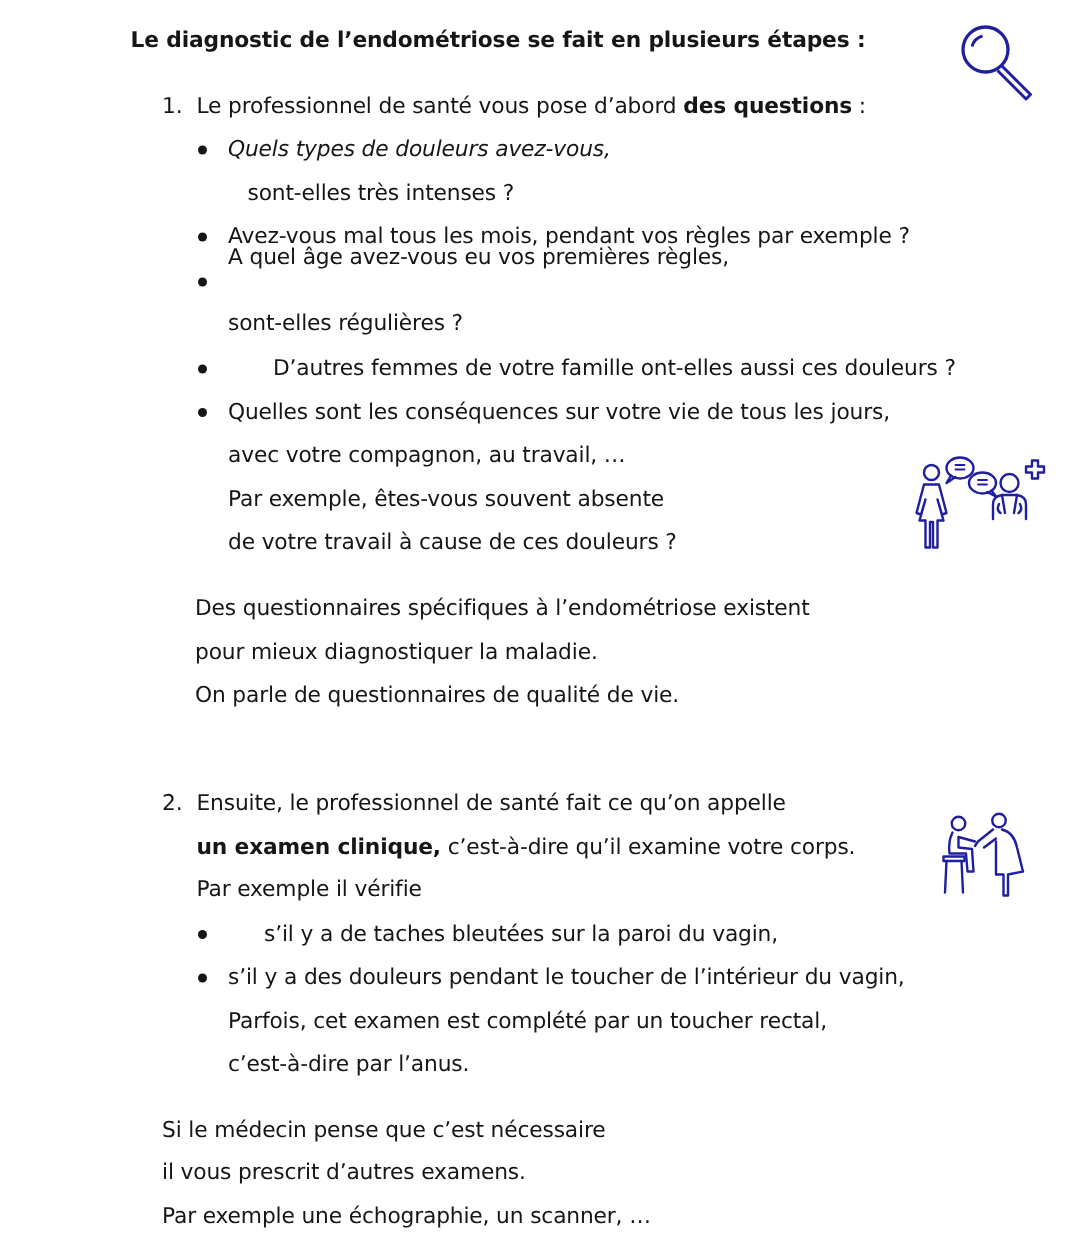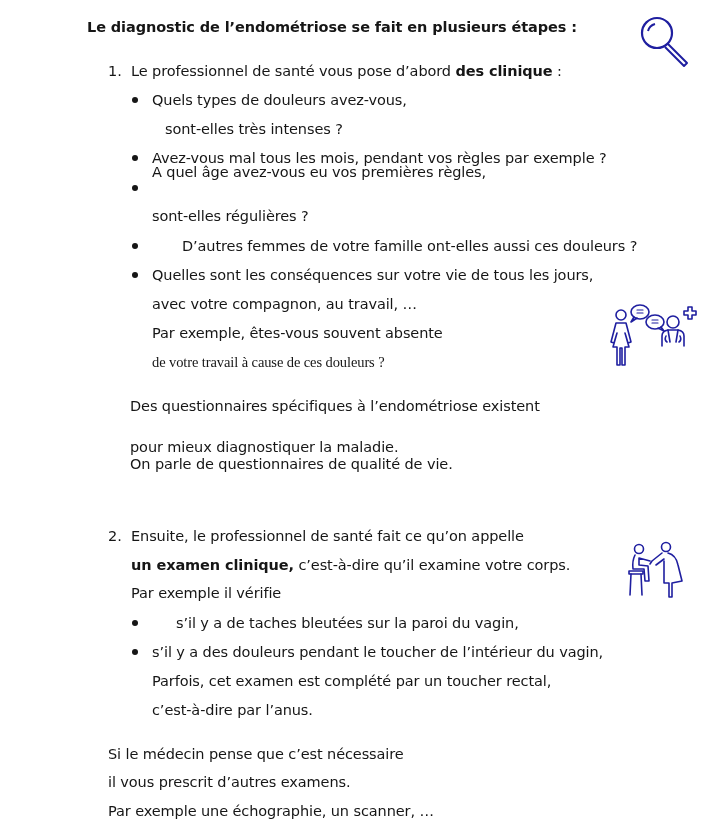--- a/index.html
+++ b/index.html
@@ -22,45 +22,45 @@
   <svg width="56" height="56" viewBox="0 0 56 56">
     <circle cx="19" cy="19" r="15" fill="none" stroke="#1f1fa0" stroke-width="2.2"></circle>
     <path d="M10 17 A10 10 0 0 1 17 10" fill="none" stroke="#1f1fa0" stroke-width="2"></path>
     <path d="M30 30 L49 49 L46 52 L27 33" fill="none" stroke="#1f1fa0" stroke-width="2" stroke-linejoin="round"></path>
   </svg>
 </div>
 
 <div>
   <div class="t" style="left:108px; top:62px;">1.</div>
   <div class="t" style="left:131px; top:62px;">
-    <span>Le professionnel de santé vous pose d’abord </span><span class="b">des clinique</span><span> :</span>
+    <span>Le professionnel de santé vous pose d’abord </span><span class="b">des questions</span><span> :</span>
   </div>
 
   <div class="bullet" style="left:132px; top:97px;"></div>
-  <div class="t" style="left:152px; top:91px;">Quels types de douleurs avez-vous,</div>
+  <div class="t" style="left:152px; top:91px;font-style:italic;">Quels types de douleurs avez-vous,</div>
   <div class="t" style="left:152px; top:120px;margin-left:13px;">sont-elles très intenses ?</div>
 
   <div class="bullet" style="left:132px; top:155px;"></div>
   <div class="t" style="left:152px; top:149px;">Avez-vous mal tous les mois, pendant vos règles par exemple ?</div>
 
   <div class="bullet" style="left:132px; top:185px;"></div>
   <div class="t" style="left:152px; top:163px;">A quel âge avez-vous eu vos premières règles,</div>
   <div class="t" style="left:152px; top:207px;">sont-elles régulières ?</div>
 
   <div class="bullet" style="left:132px; top:243px;"></div>
   <div class="t" style="left:152px; top:237px;margin-left:30px;">D’autres femmes de votre famille ont-elles aussi ces douleurs ?</div>
 
   <div class="bullet" style="left:132px; top:272px;"></div>
   <div class="t" style="left:152px; top:266px;">Quelles sont les conséquences sur votre vie de tous les jours,</div>
   <div class="t" style="left:152px; top:295px;">avec votre compagnon, au travail, …</div>
   <div class="t" style="left:152px; top:324px;">Par exemple, êtes-vous souvent absente</div>
-  <div class="t" style="left:152px; top:353px;font-family:Liberation Serif, serif;">de votre travail à cause de ces douleurs ?</div>
+  <div class="t" style="left:152px; top:353px;">de votre travail à cause de ces douleurs ?</div>
 
   <div class="t" style="left:130px; top:397px;">Des questionnaires spécifiques à l’endométriose existent</div>
-  <div class="t" style="left:130px; top:426px;margin-top:12px;">pour mieux diagnostiquer la maladie.</div>
+  <div class="t" style="left:130px; top:426px;">pour mieux diagnostiquer la maladie.</div>
   <div class="t" style="left:130px; top:455px;">On parle de questionnaires de qualité de vie.</div>
 </div>
 
 <div class="icon" style="left:604px; top:302px;">
   <svg width="94" height="68" viewBox="0 0 94 68" fill="none" stroke="#1f1fa0" stroke-width="1.6" stroke-linejoin="round" stroke-linecap="round">
 
     <circle cx="17" cy="13" r="5"></circle>
     <path d="M12 21 L22 21 L27 40 L24 41 L21 31 L25 45 L21 45 L21 63 L18 63 L18 46 L16 46 L16 63 L13 63 L13 45 L9 45 L13 31 L10 41 L7 40 Z"></path>
 
     <ellipse cx="36" cy="10" rx="9" ry="7"></ellipse>

